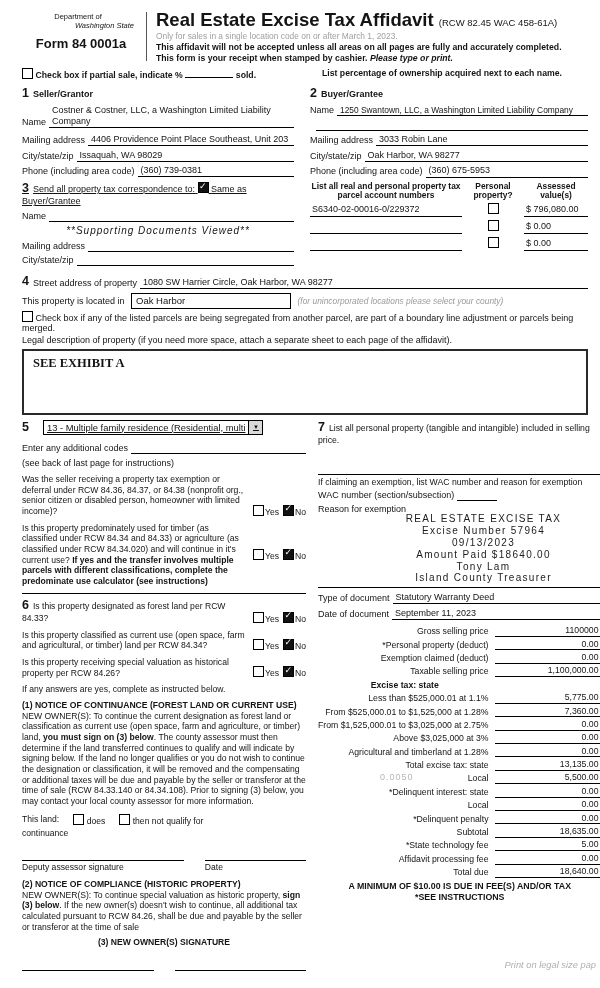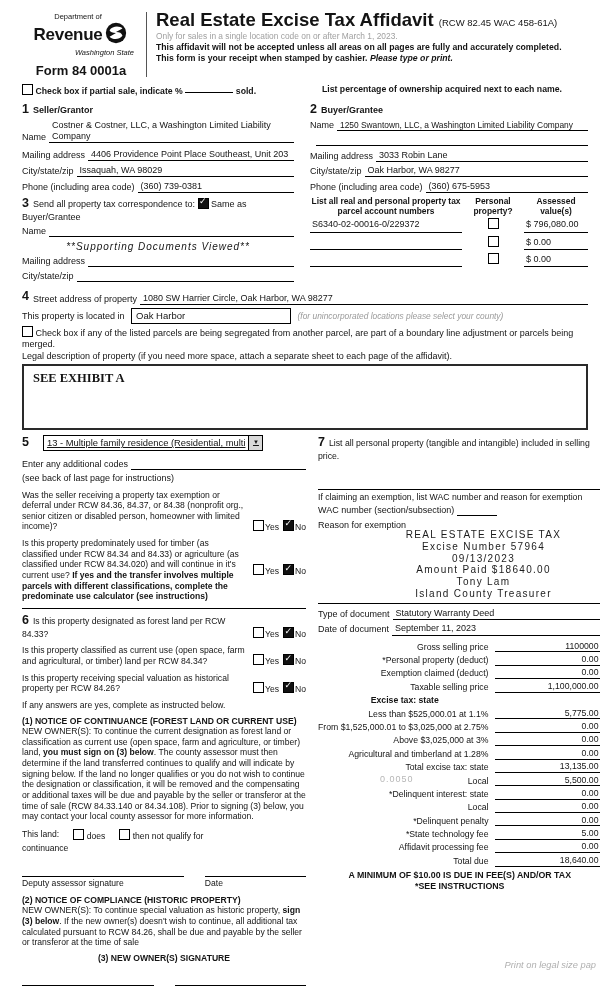--- a/index.html
+++ b/index.html
@@ -83,29 +83,20 @@
   .printnote{position:absolute;right:4px;bottom:16px;color:#b0b0b0;font-style:italic;font-size:9.3px;}
 </style>
 </head>
 <body>
 
 <div class="page">
 
   <div class="hdr">
     <div class="hdr-logo">
       <div class="dept-small">Department of</div>
-      <div class="rev-row">
-        <span class="rev-name">Revenue</span>
-        <span>
-          <svg width="24" height="24" viewBox="0 0 26 26">
-              <circle cx="13" cy="13" r="11" fill="#111"></circle>
-              <path d="M6 10 C9 5 17 5 20 8 L13 12 C17 12 19 13 20 16 C16 21 9 20 6 17 L13 13 C9 13 7 12 6 10 Z" fill="#fff"></path>
-            </svg>
-        </span>
-      </div>
       <div class="wa-state">Washington State</div>
       <div class="form-num">Form 84 0001a</div>
     </div>
     <div class="hdr-div"></div>
     <div class="hdr-right">
       <div class="title">
         <span>Real Estate Excise Tax Affidavit</span>
         <span class="rcw">(RCW 82.45 WAC 458-61A)</span>
       </div>
       <div class="note-gray">Only for sales in a single location code on or after March 1, 2023.</div>
@@ -141,21 +132,21 @@
         </div>
       <div class="fl">
           <span class="lbl">City/state/zip</span>
         <span class="val">Issaquah, WA 98029</span>
         </div>
       <div class="fl">
           <span class="lbl">Phone (including area code)</span>
         <span class="val">(360) 739-0381</span>
         </div>
 
-      <div class="sechead" style="">
+      <div class="sechead" style="text-decoration:underline;">
         <span class="secnum">3</span><span>Send all property tax correspondence to:</span>
         <span class="cb checked"></span>
         <span>Same as Buyer/Grantee</span>
       </div>
       <div class="fl">
           <span class="lbl">Name</span>
         <span class="val"></span>
         </div>
       <div class="stamp-italic">**Supporting Documents Viewed**</div>
       <div class="fl" style="margin-top:3px;">
@@ -357,20 +348,24 @@
             <span class="tval">1,100,000.00</span>
           </div>
         <div class="trow">
             <span class="theading">Excise tax: state</span>
           </div>
         <div class="trow">
             <span class="tlabel">Less than $525,000.01 at 1.1%</span>
             <span class="tval">5,775.00</span>
           </div>
         <div class="trow">
+            <span class="tlabel">From $525,000.01 to $1,525,000 at 1.28%</span>
+            <span class="tval">7,360.00</span>
+          </div>
+        <div class="trow">
             <span class="tlabel">From $1,525,000.01 to $3,025,000 at 2.75%</span>
             <span class="tval">0.00</span>
           </div>
         <div class="trow">
             <span class="tlabel">Above $3,025,000 at 3%</span>
             <span class="tval">0.00</span>
           </div>
         <div class="trow">
             <span class="tlabel">Agricultural and timberland at 1.28%</span>
             <span class="tval">0.00</span>
@@ -390,20 +385,24 @@
           </div>
         <div class="trow">
             <span class="tlabel">Local</span>
             <span class="tval">0.00</span>
           </div>
         <div class="trow">
             <span class="tlabel">*Delinquent penalty</span>
             <span class="tval">0.00</span>
           </div>
         <div class="trow">
+            <span class="tlabel">Subtotal</span>
+            <span class="tval">18,635.00</span>
+          </div>
+        <div class="trow">
             <span class="tlabel">*State technology fee</span>
             <span class="tval">5.00</span>
           </div>
         <div class="trow">
             <span class="tlabel">Affidavit processing fee</span>
             <span class="tval">0.00</span>
           </div>
         <div class="trow">
             <span class="tlabel">Total due</span>
             <span class="tval">18,640.00</span>

